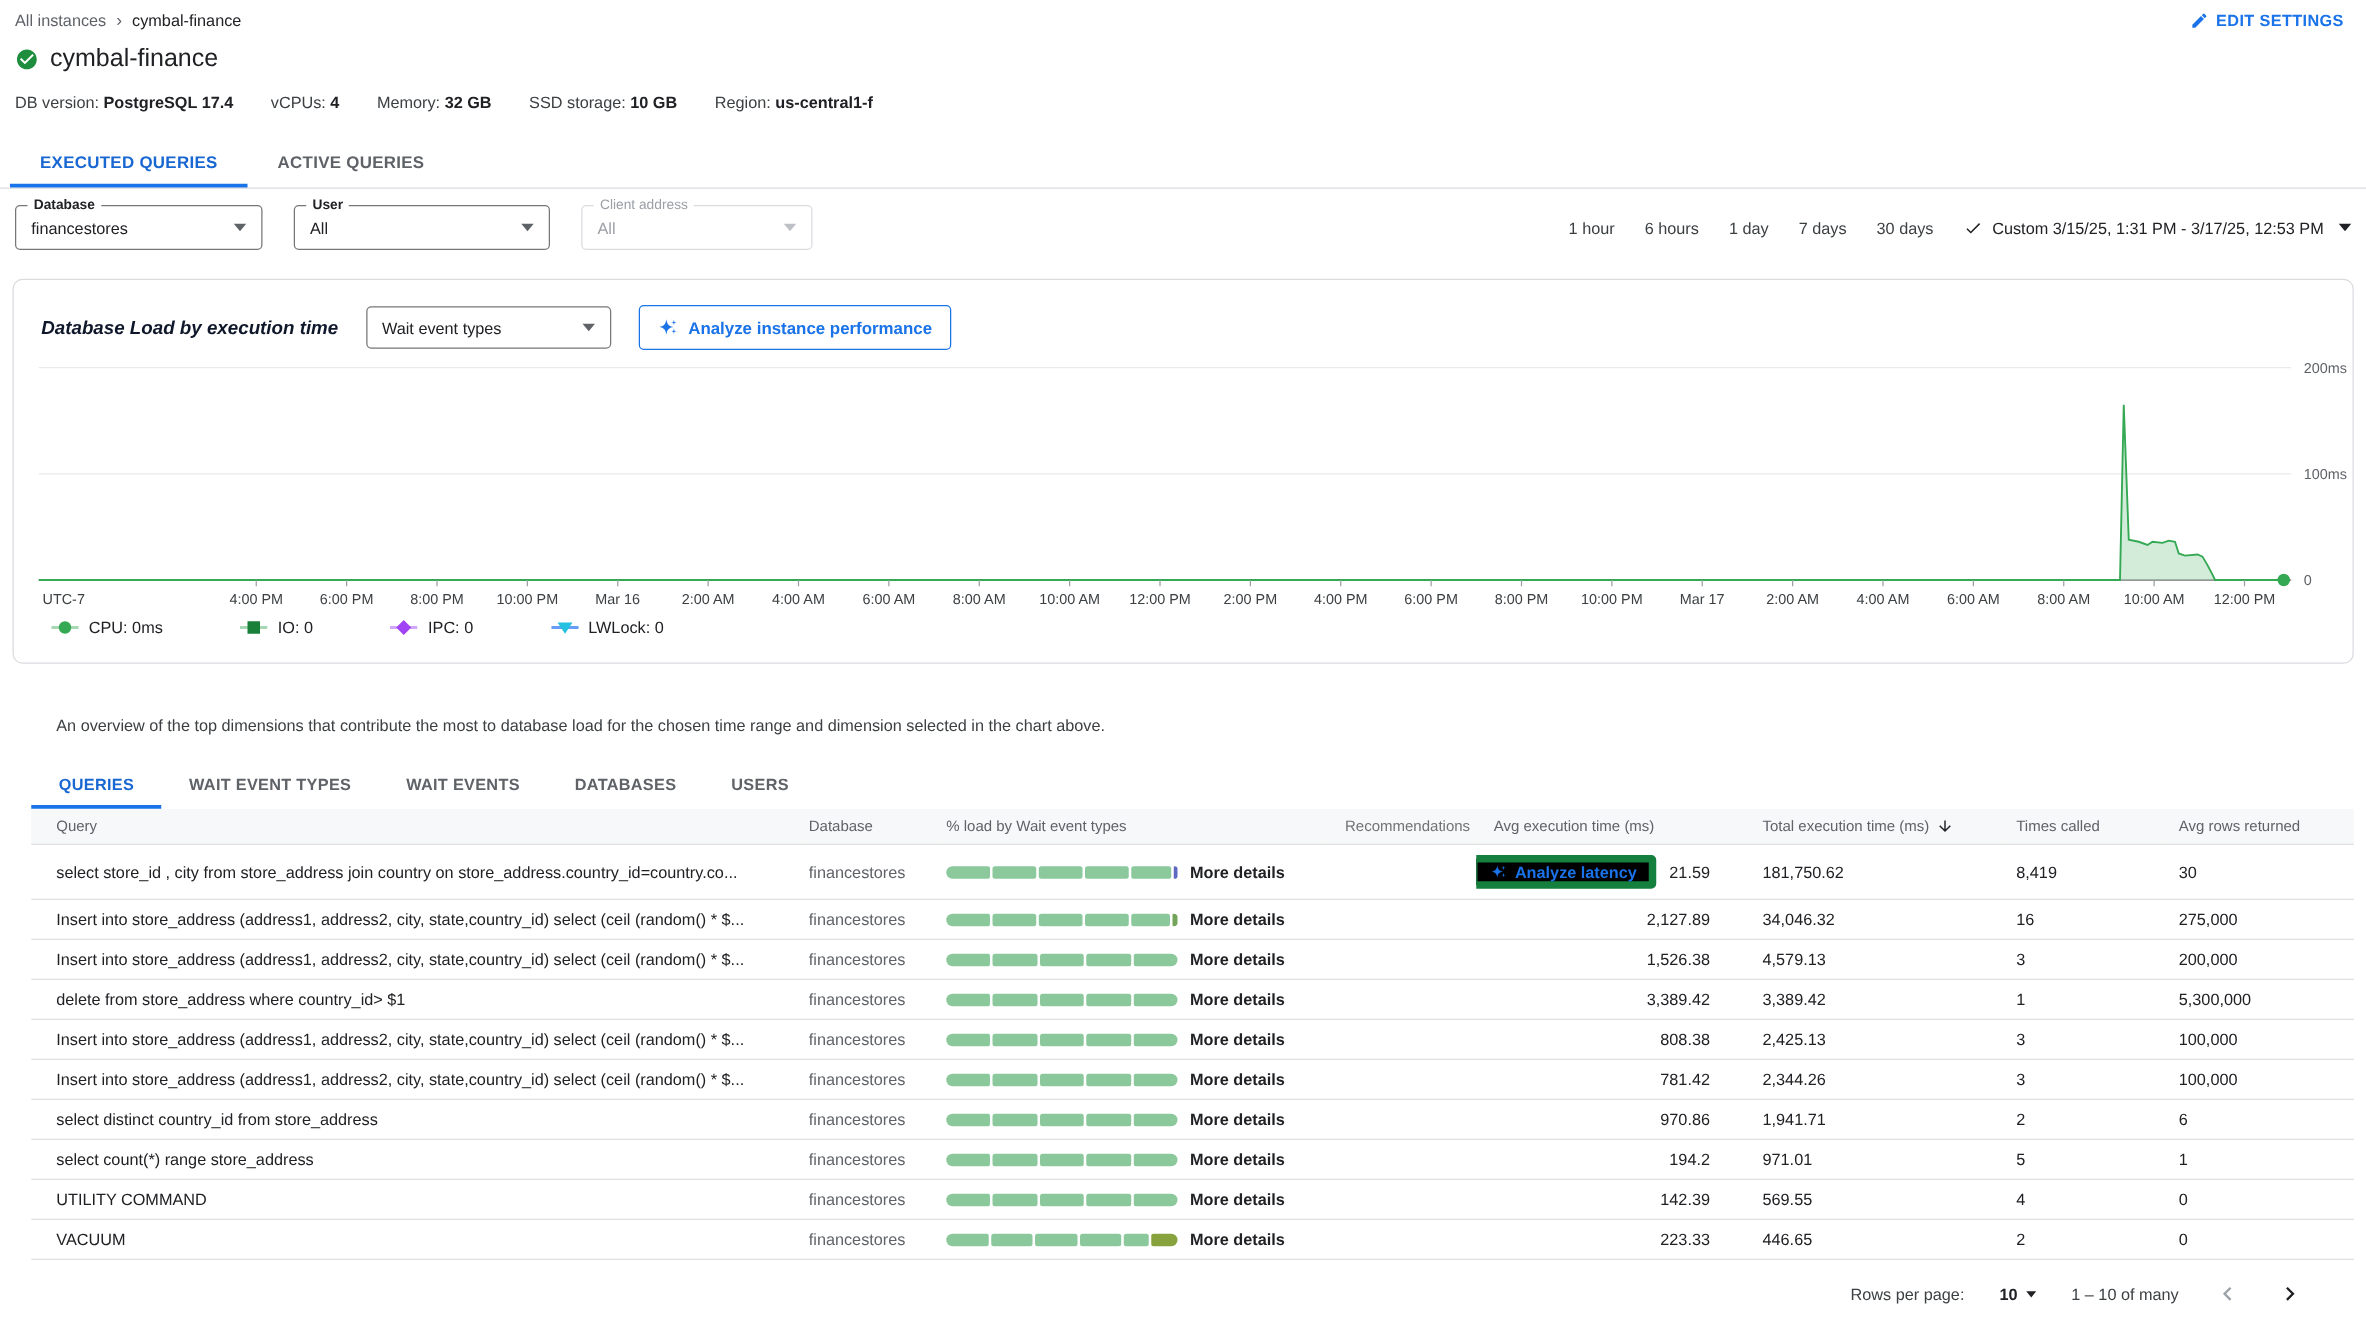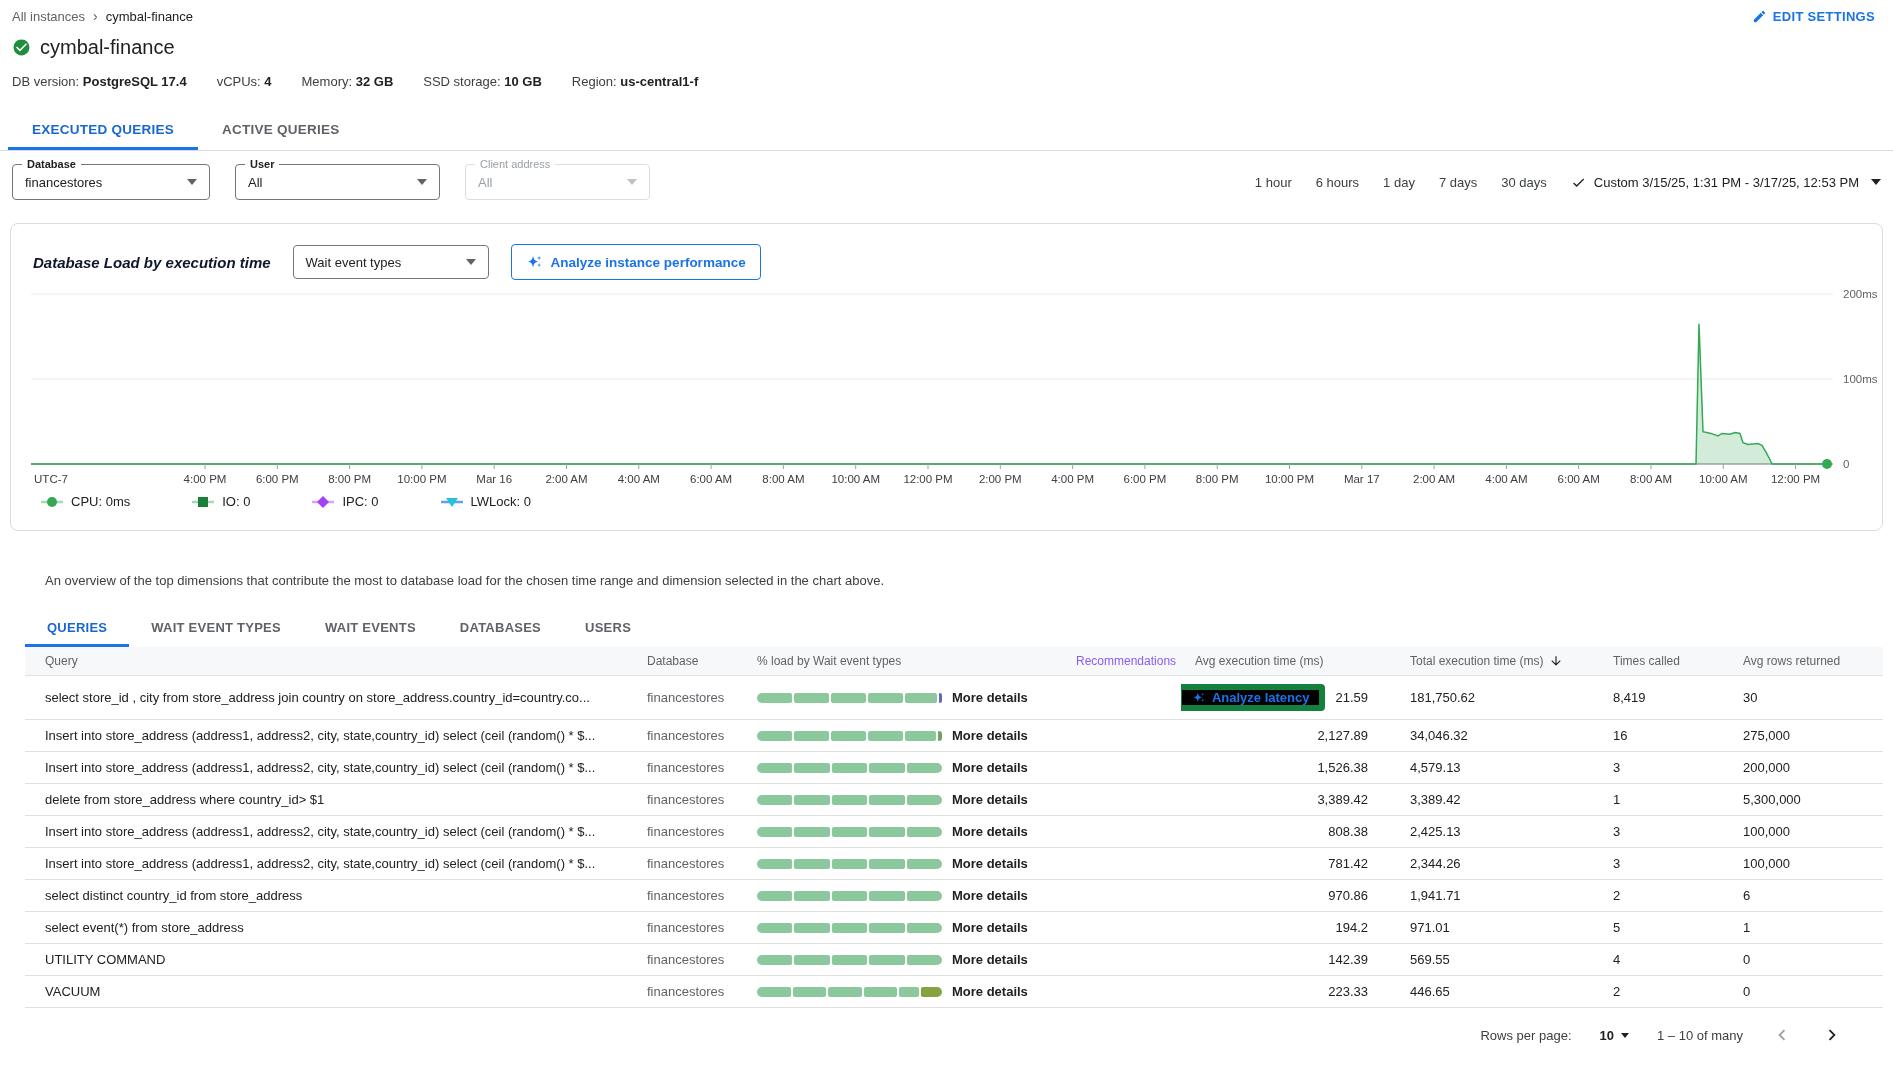--- a/index.html
+++ b/index.html
@@ -62,21 +62,21 @@
 
   
   .qtable { width:1858px; border-collapse:collapse; table-layout:fixed; }
   .qtable thead tr { background:#f7f8f9; }
   .qtable th { font-size:12px; font-weight:400; color:#5f6368; text-align:left; padding:7px 6px; white-space:nowrap; overflow:hidden; cursor:pointer; }
   .qtable td { font-size:13px; color:#202124; padding:8px 6px; border-top:1px solid #e0e0e0; white-space:nowrap; overflow:hidden; height:31px; }
   .qtable tbody tr:last-child td { border-bottom:1px solid #e0e0e0; }
   th.c-query, td.c-query { padding-left:20px; }
   td.c-query span { cursor:pointer; }
   td.c-db { color:#5f6368; }
-  th.c-rec { padding-left:15px; color:#8b5cf6; }
+  th.c-rec { padding-left:15px; color:#737373; }
   th.c-avg { padding-left:14px; }
   td.c-avg { text-align:right; padding-right:28px; }
   th.c-total, td.c-total { padding-left:14px; }
   th.c-times, td.c-times { padding-left:12px; }
   th.c-rows, td.c-rows { padding-left:12px; }
   .sort-ic { vertical-align:-3px; margin-left:6px; }
   .load-wrap { display:flex; align-items:center; gap:10px; }
   .load-bar { display:flex; gap:2px; width:185px; height:10px; }
   .load-bar i { display:block; border-radius:2px; }
   .load-bar i:first-child { border-radius:6px 2px 2px 6px; }
@@ -488,21 +488,21 @@
     <td class="c-avg">
               <div class="avg-cell">
                 <span>970.86</span>
               </div>
             </td>
     <td class="c-total">1,941.71</td>
     <td class="c-times">2</td>
     <td class="c-rows">6</td>
   </tr>
           <tr>
-    <td class="c-query"><span>select event(*) from store_address</span></td>
+    <td class="c-query"><span>select count(*) range store_address</span></td>
     <td class="c-db">financestores</td>
     <td class="c-load">
               <div class="load-wrap">
         <div class="load-bar">
                   <i style="flex:19.7 0 0;background:#8bc99c"></i>
                   <i style="flex:19.7 0 0;background:#8bc99c"></i>
                   <i style="flex:19.7 0 0;background:#8bc99c"></i>
                   <i style="flex:19.7 0 0;background:#8bc99c"></i>
                   <i style="flex:19.7 0 0;background:#8bc99c"></i>
                 </div>

